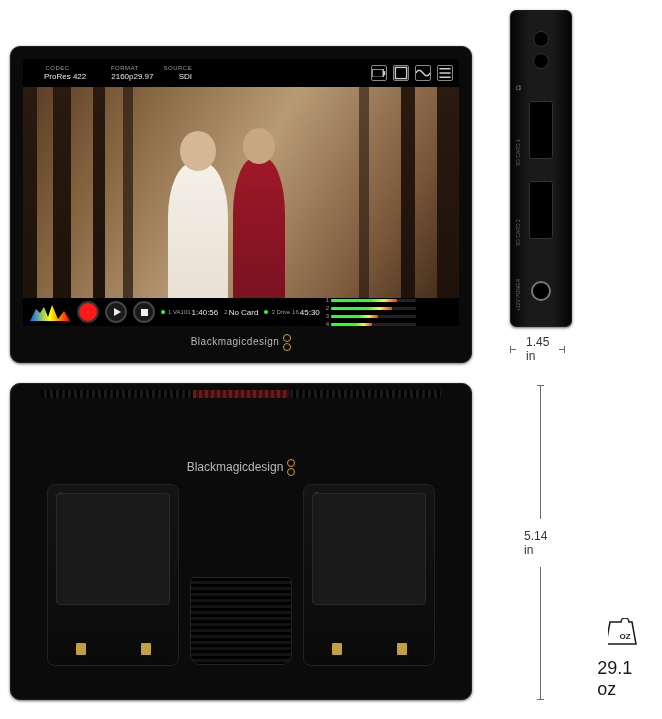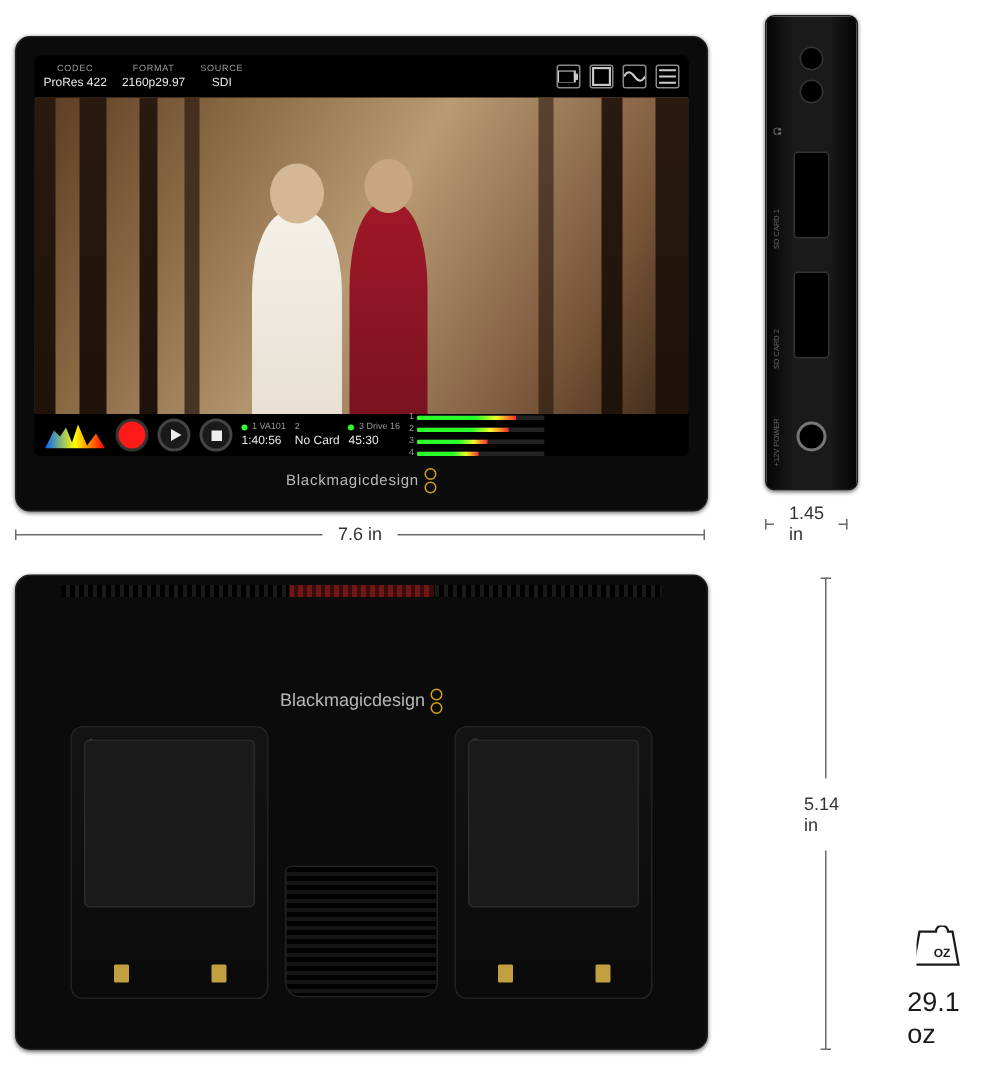--- a/index.html
+++ b/index.html
@@ -14,38 +14,38 @@
   .page { display: flex; flex-direction: column; gap: 20px; }
   .top-row { display: flex; gap: 40px; align-items: flex-end; }
   .bottom-row { display: flex; gap: 40px; align-items: flex-end; }
 
   
   .dim-h { display: flex; align-items: center; gap: 10px; margin-top: 8px; color: #333; font-size: 12px; }
   .dim-h .line { flex: 1; height: 1px; background: #6a6a6a; position: relative; }
   .dim-h .line::before, .dim-h .line::after { content:""; position:absolute; top:-3px; width:1px; height:7px; background:#6a6a6a; }
   .dim-h .line.left::before { left:0; } .dim-h .line.left::after { display:none; }
   .dim-h .line.right::after { right:0; } .dim-h .line.right::before { display:none; }
-  .dim-v { display:flex; flex-direction:column; align-items:center; gap:10px; color:#333; font-size:12px; margin-left:24px; }
+  .dim-v { display:flex; flex-direction:column; align-items:center; gap:10px; color:#333; font-size:12px; margin-left:12px; }
   .dim-v .line { width:1px; flex:1; background:#6a6a6a; position:relative; }
   .dim-v .line::before, .dim-v .line::after { content:""; position:absolute; left:-3px; height:1px; width:7px; background:#6a6a6a; }
   .dim-v .line.top::before { top:0; } .dim-v .line.top::after { display:none; }
   .dim-v .line.bot::after { bottom:0; } .dim-v .line.bot::before { display:none; }
 
   
   .device-front-col { display:flex; flex-direction:column; width: 460px; }
   .device-front {
     width: 460px; height: 315px; background:#0b0b0b; border-radius: 10px;
     box-shadow: 0 1px 3px rgba(0,0,0,0.6); position:relative; overflow:hidden;
     border:1px solid #1e1e1e;
   }
   .screen-bezel { position:absolute; left:12px; right:12px; top:12px; bottom:36px; background:#000; border-radius:4px; overflow:hidden; }
   .top-bar { position:absolute; top:0; left:0; right:0; height:28px; background:rgba(0,0,0,0.55); display:flex; align-items:center; padding:0 6px; gap:10px; color:#d0d0d0; font-size:7px; }
   .stat { display:flex; flex-direction:column; align-items:center; gap:1px; }
   .stat .label { font-size:6px; color:#999; letter-spacing:0.5px; }
-  .stat .val { font-size:8px; color:#e8e8e8; }
+  .stat .val { font-size:8px; color:#e8e8e8;margin-left:15px; }
   .stat.codec .val, .stat.format .val, .stat.source .val { font-size:8px; }
   .timecode { font-family: 'Courier New', monospace; font-size:16px; color:#ff3030; letter-spacing:1px; font-weight:bold; }
   .top-icons { margin-left:auto; display:flex; gap:6px; align-items:center; }
   .top-icon { width:14px; height:14px; border:1px solid #888; border-radius:2px; display:flex; align-items:center; justify-content:center; color:#ccc; font-size:8px; }
 
   .video { position:absolute; top:28px; left:0; right:0; bottom:28px; background:linear-gradient(120deg,#5a3a22 0%,#8a6a44 25%,#b89a74 50%,#7a573a 80%,#3a2616 100%); overflow:hidden; }
   .tree { position:absolute; top:0; bottom:0; width:14px; background:linear-gradient(#2a1a10,#1e120a); }
   .t1{left:0} .t2{left:30px;width:18px} .t3{left:70px;width:12px} .t4{left:100px;width:10px;opacity:0.7}
   .t5{right:0;width:22px} .t6{right:44px;width:14px} .t7{right:90px;width:10px;opacity:0.6}
   .person { position:absolute; bottom:0; border-radius:40% 40% 0 0; }
@@ -54,21 +54,21 @@
   .groom { height:140px; width:52px; left:210px; background:linear-gradient(#a01828,#7a1220); }
   .groom::before{content:"";position:absolute;top:-30px;left:10px;width:32px;height:36px;border-radius:50%;background:#c9a682;}
 
   .bottom-bar { position:absolute; bottom:0; left:0; right:0; height:28px; background:rgba(0,0,0,0.65); display:flex; align-items:center; padding:0 6px; gap:6px; color:#d0d0d0; font-size:7px; }
   .histo { width:42px; height:18px; position:relative; }
   .histo svg { width:100%; height:100%; }
   .rec-btn { width:18px; height:18px; border-radius:50%; background:#ff1a1a; border:2px solid #333; }
   .play-btn, .stop-btn { width:18px; height:18px; border-radius:50%; background:#1a1a1a; border:2px solid #444; display:flex; align-items:center; justify-content:center; }
   .play-btn::after { content:""; border-left:7px solid #eee; border-top:4px solid transparent; border-bottom:4px solid transparent; margin-left:2px; }
   .stop-btn::after { content:""; width:7px; height:7px; background:#eee; }
-  .drive-stat { display:flex; flex-direction:column; gap:1px; }
+  .drive-stat { display:flex; flex-direction:row; gap:1px; }
   .drive-stat .label { font-size:6px; color:#999; display:flex; align-items:center; gap:3px;}
   .drive-stat .val { font-size:8px; color:#e8e8e8; }
   .green-dot{width:4px;height:4px;border-radius:50%;background:#2aff2a;display:inline-block;}
   .audio-meters { display:flex; flex-direction:column; gap:2px; width:90px; }
   .meter-row { display:flex; align-items:center; gap:2px; font-size:6px; color:#999;}
   .meter { flex:1; height:3px; background:#222; position:relative; overflow:hidden; border-radius:1px;}
   .meter .fill { position:absolute; left:0; top:0; bottom:0; background:linear-gradient(to right,#2aff2a 0%,#2aff2a 60%,#f0ff2a 80%,#ff2a2a 100%); }
 
   .logo-row { position:absolute; bottom:10px; left:0; right:0; text-align:center; color:#b8b8b8; font-size:10px; letter-spacing:0.5px; }
   .logo-row .ring { display:inline-block; vertical-align:middle; margin-left:4px;}
@@ -236,25 +236,20 @@
                 </div>
             </div>
           </div>
         </div>
 
         <div class="logo-row">
           <span>Blackmagicdesign</span><span class="ring"><span></span><span></span></span>
         </div>
       </div>
 
-      <div class="dim-h">
-        <div class="line left"></div>
-        <span>7.6 in</span>
-        <div class="line right"></div>
-      </div>
     </div>
 
     <div class="device-side-col">
       <div class="device-side">
         <div class="port jack j1"></div>
         <div class="port jack j2"></div>
         <div class="side-label" style="top:80px">🎧</div>
         <div class="port slot s1"></div>
         <div class="side-label" style="top:155px">SD CARD 1</div>
         <div class="port slot s2"></div>

